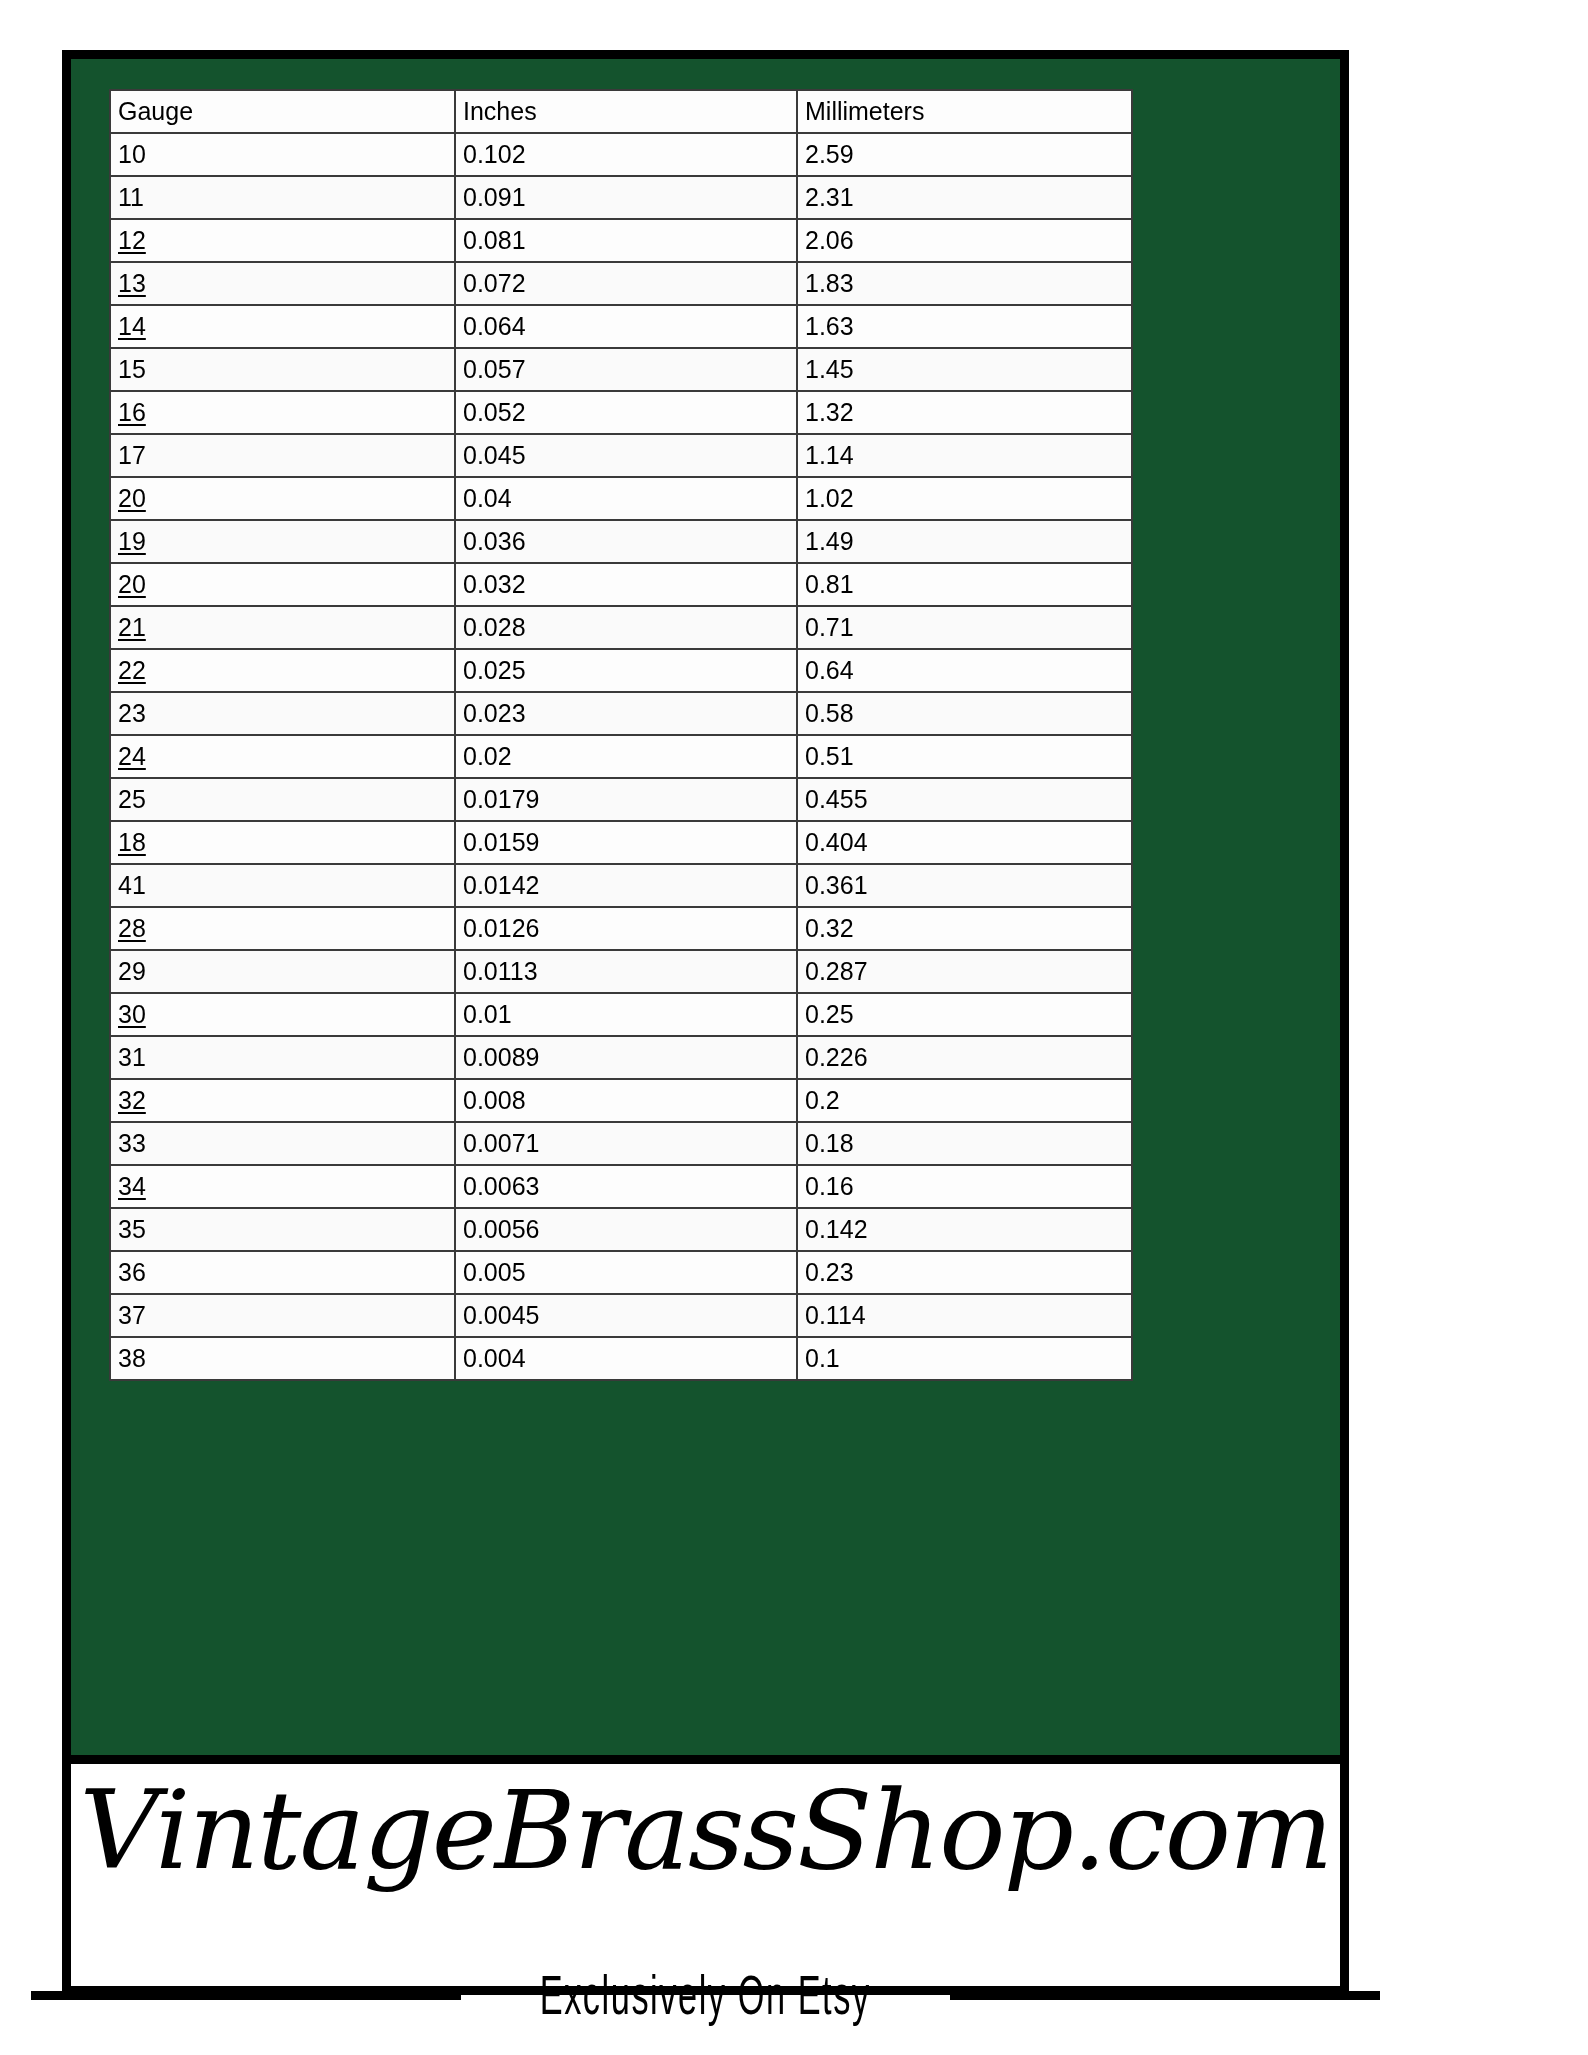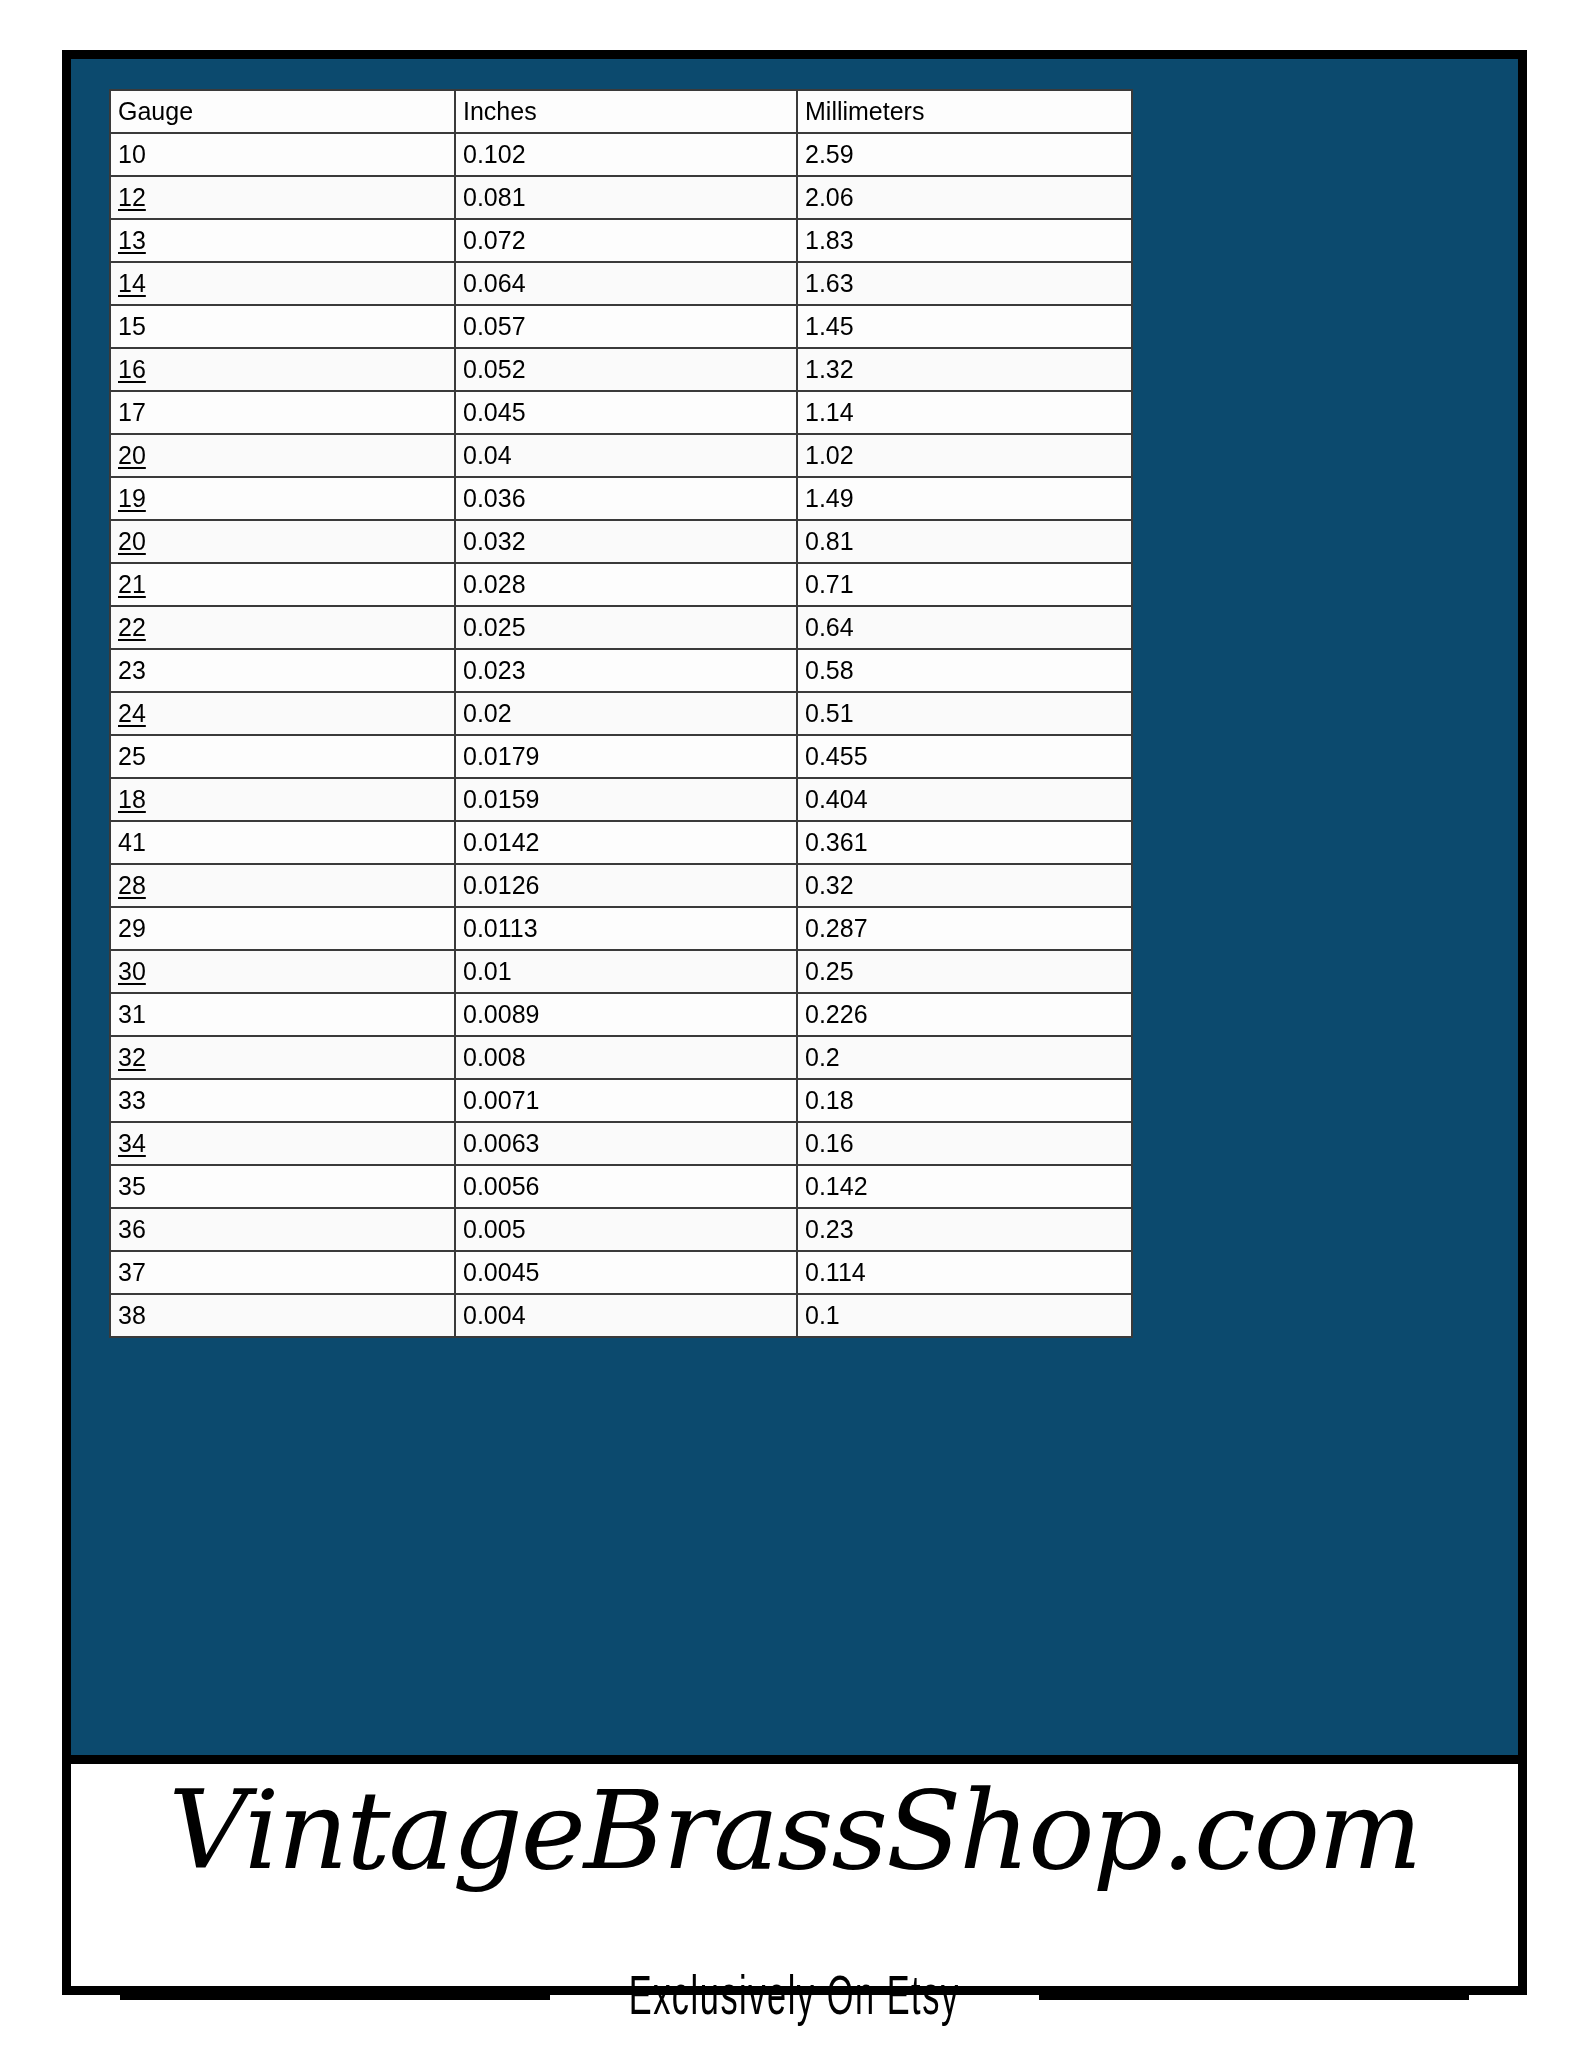--- a/index.html
+++ b/index.html
@@ -13,25 +13,25 @@
     font-family: "Liberation Sans", sans-serif;
     overflow: hidden;
     position: relative;
   }
 
   
   #page-frame {
     position: absolute;
     left: 62px;
     top: 50px;
-    width: 1465px;
+    width: 1287px;
     height: 1945px;
     box-sizing: border-box;
     border: 9px solid #000000;
-    background: #0c4a6e;
+    background: #14532d;
   }
 
   
   #table-region {
     position: absolute;
     left: 38px;
     top: 30px;
     width: 1022px;
     height: 1690px;
   }
@@ -153,20 +153,25 @@
           <th>Millimeters</th>
         </tr>
       </thead>
       <tbody id="table-body">
           <tr>
             <td class="gauge-cell"><span>10</span></td>
             <td>0.102</td>
             <td>2.59</td>
           </tr>
           <tr>
+            <td class="gauge-cell"><span>11</span></td>
+            <td>0.091</td>
+            <td>2.31</td>
+          </tr>
+          <tr>
             <td class="gauge-cell"><span class="u">12</span></td>
             <td>0.081</td>
             <td>2.06</td>
           </tr>
           <tr>
             <td class="gauge-cell"><span class="u">13</span></td>
             <td>0.072</td>
             <td>1.83</td>
           </tr>
           <tr>

